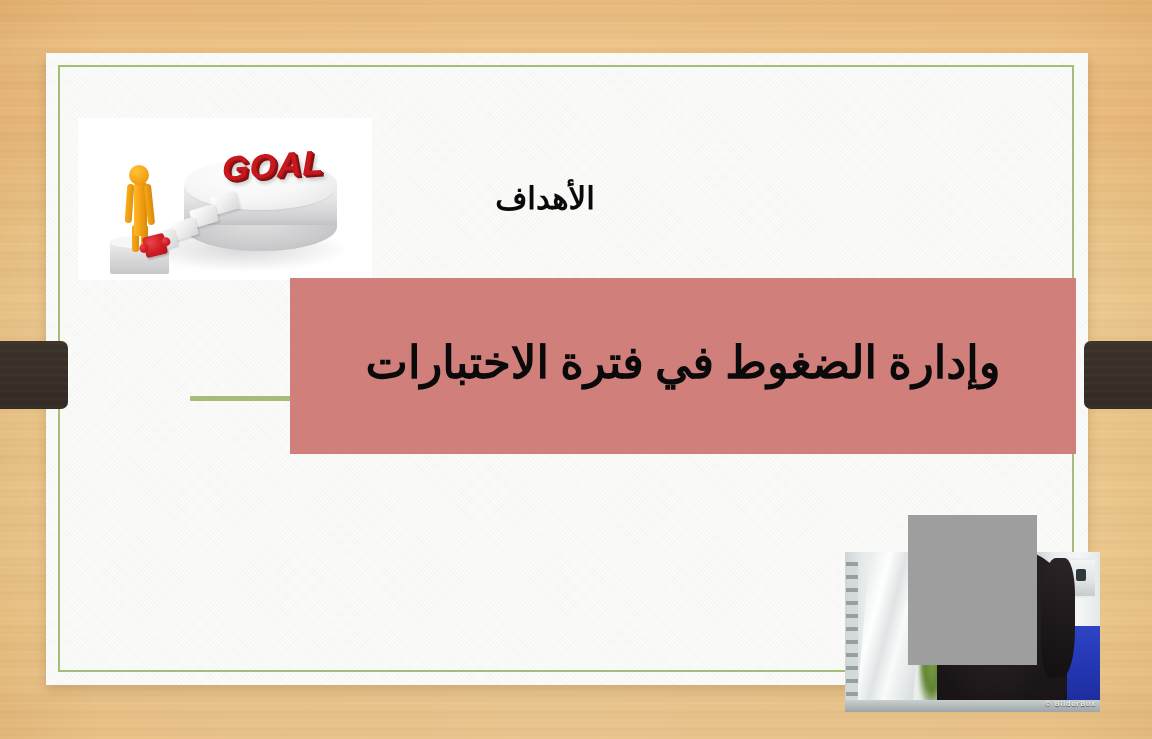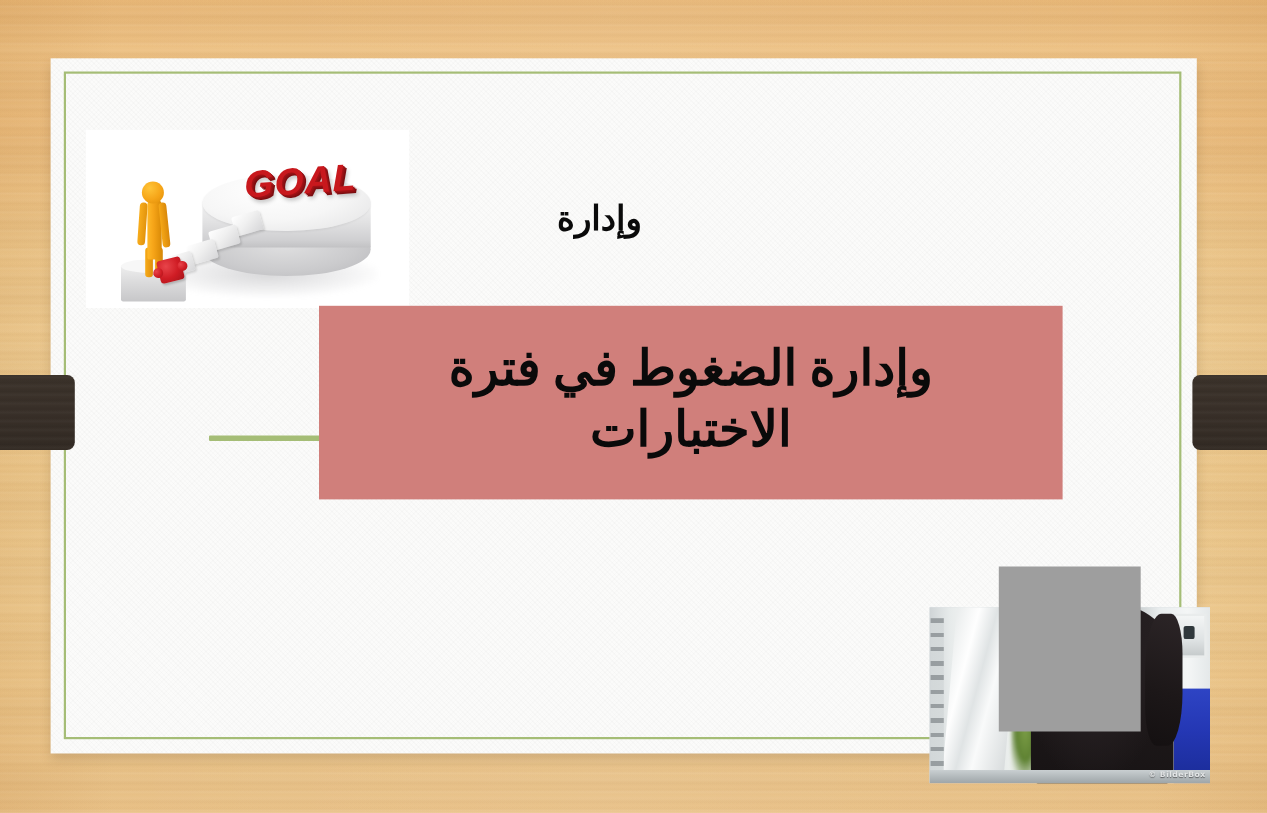--- a/index.html
+++ b/index.html
@@ -324,21 +324,21 @@
     height: 5px;
     background: #a5bd76;
     border-radius: 1px;
   }
 
   
   .body-block {
     position: absolute;
     left: 290px;
     top: 278px;
-    width: 676px;
+    width: 786px;
     height: 176px;
     background: #d07f7b;
     display: flex;
     align-items: center;
     justify-content: center;
   }
   .body-text {
     direction: rtl;
     text-align: center;
     font-family: "Liberation Serif", "DejaVu Serif", serif;
@@ -519,21 +519,21 @@
     <div class="start-block-top"></div>
     <div class="figure-arm-l"></div>
     <div class="figure-leg-l"></div>
     <div class="figure-leg-r"></div>
     <div class="figure-body"></div>
     <div class="figure-arm-r"></div>
     <div class="figure-head"></div>
     <div class="puzzle-red"></div>
   </div>
 
-  <div class="title-ar">وإدارة</div>
+  <div class="title-ar">الأهداف</div>
 
   <div class="accent-rule"></div>
 
   <div class="body-block">
     <div class="body-text">وإدارة الضغوط في فترة الاختبارات</div>
   </div>
 
   <div class="photo">
     <div class="photo-bg"></div>
     <div class="photo-blinds"></div>

